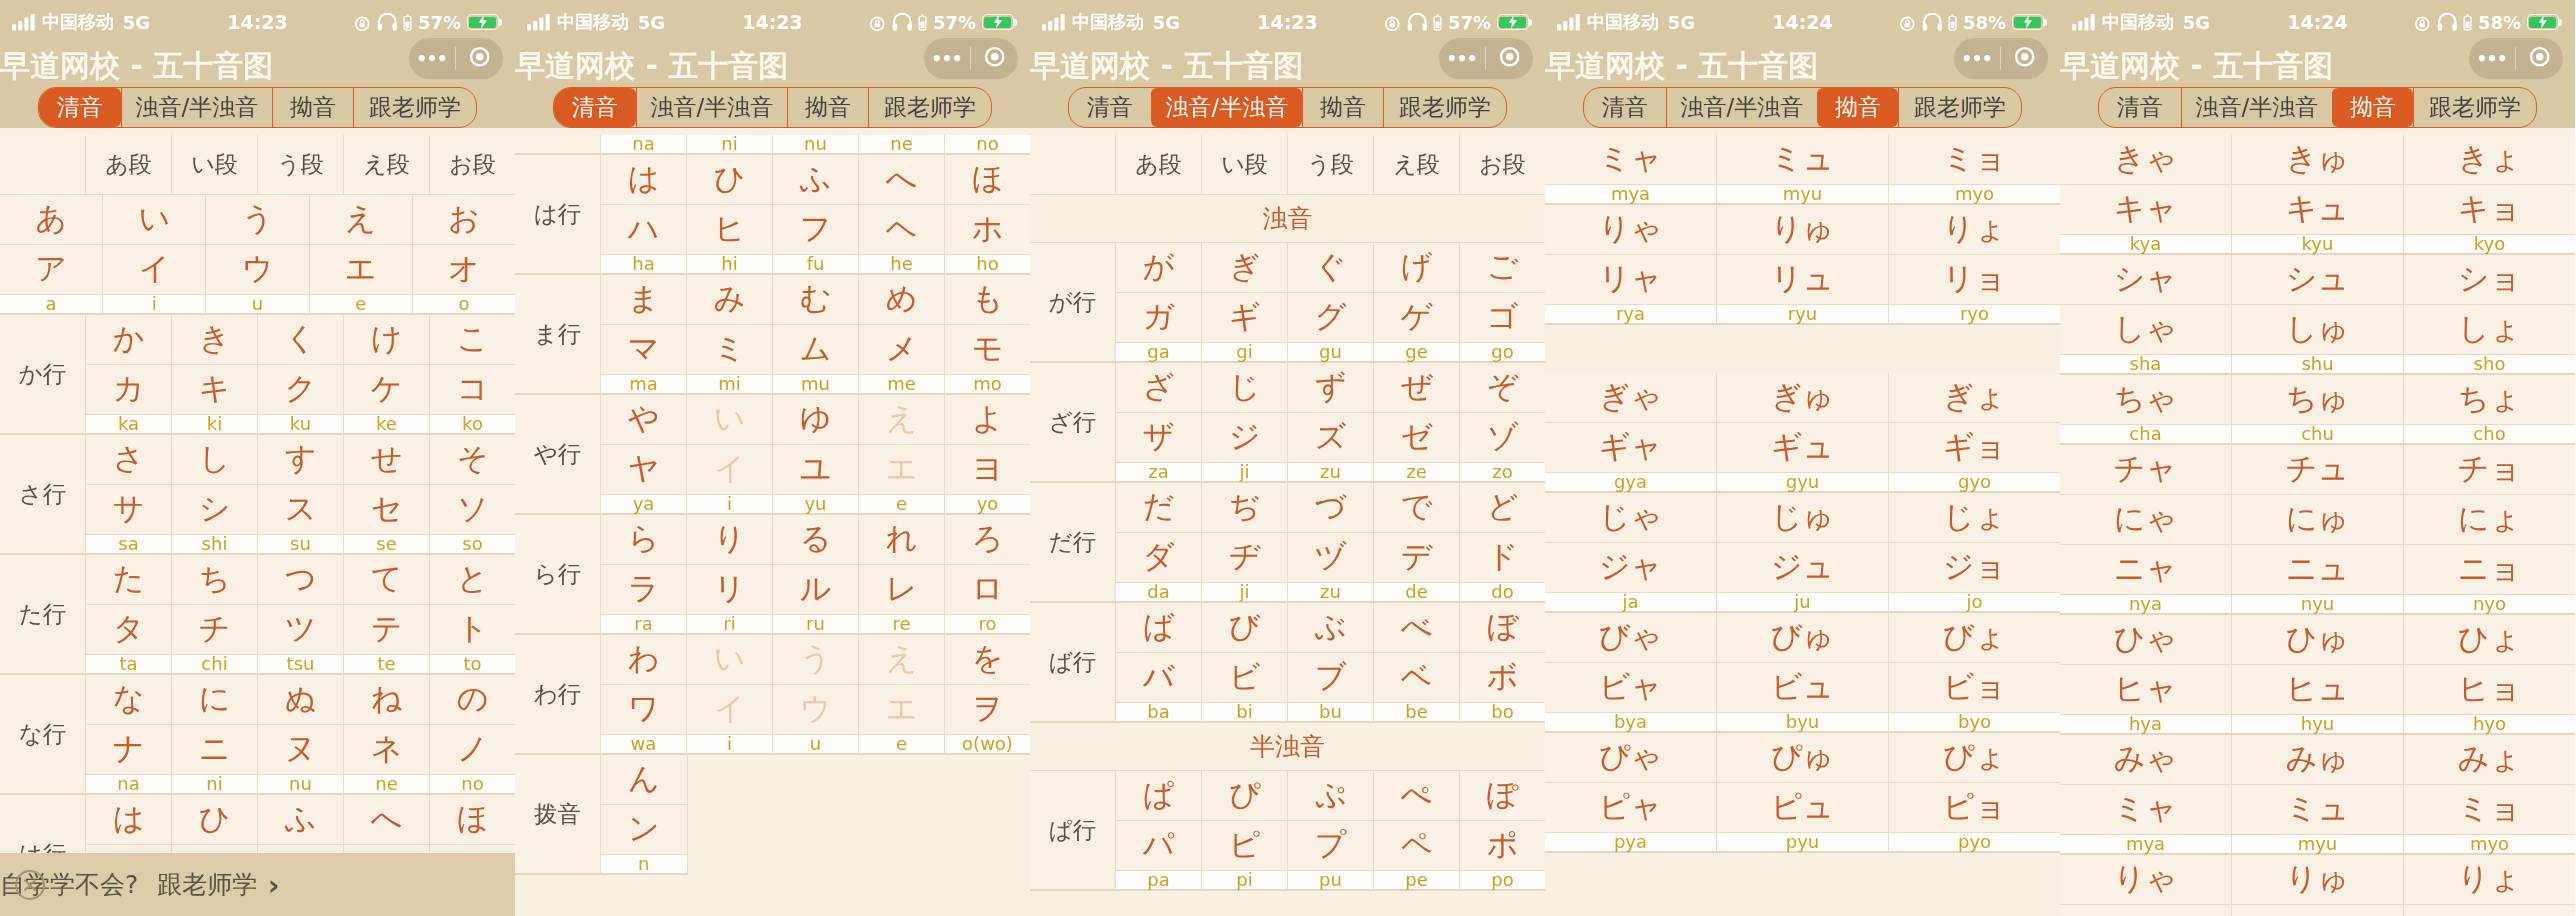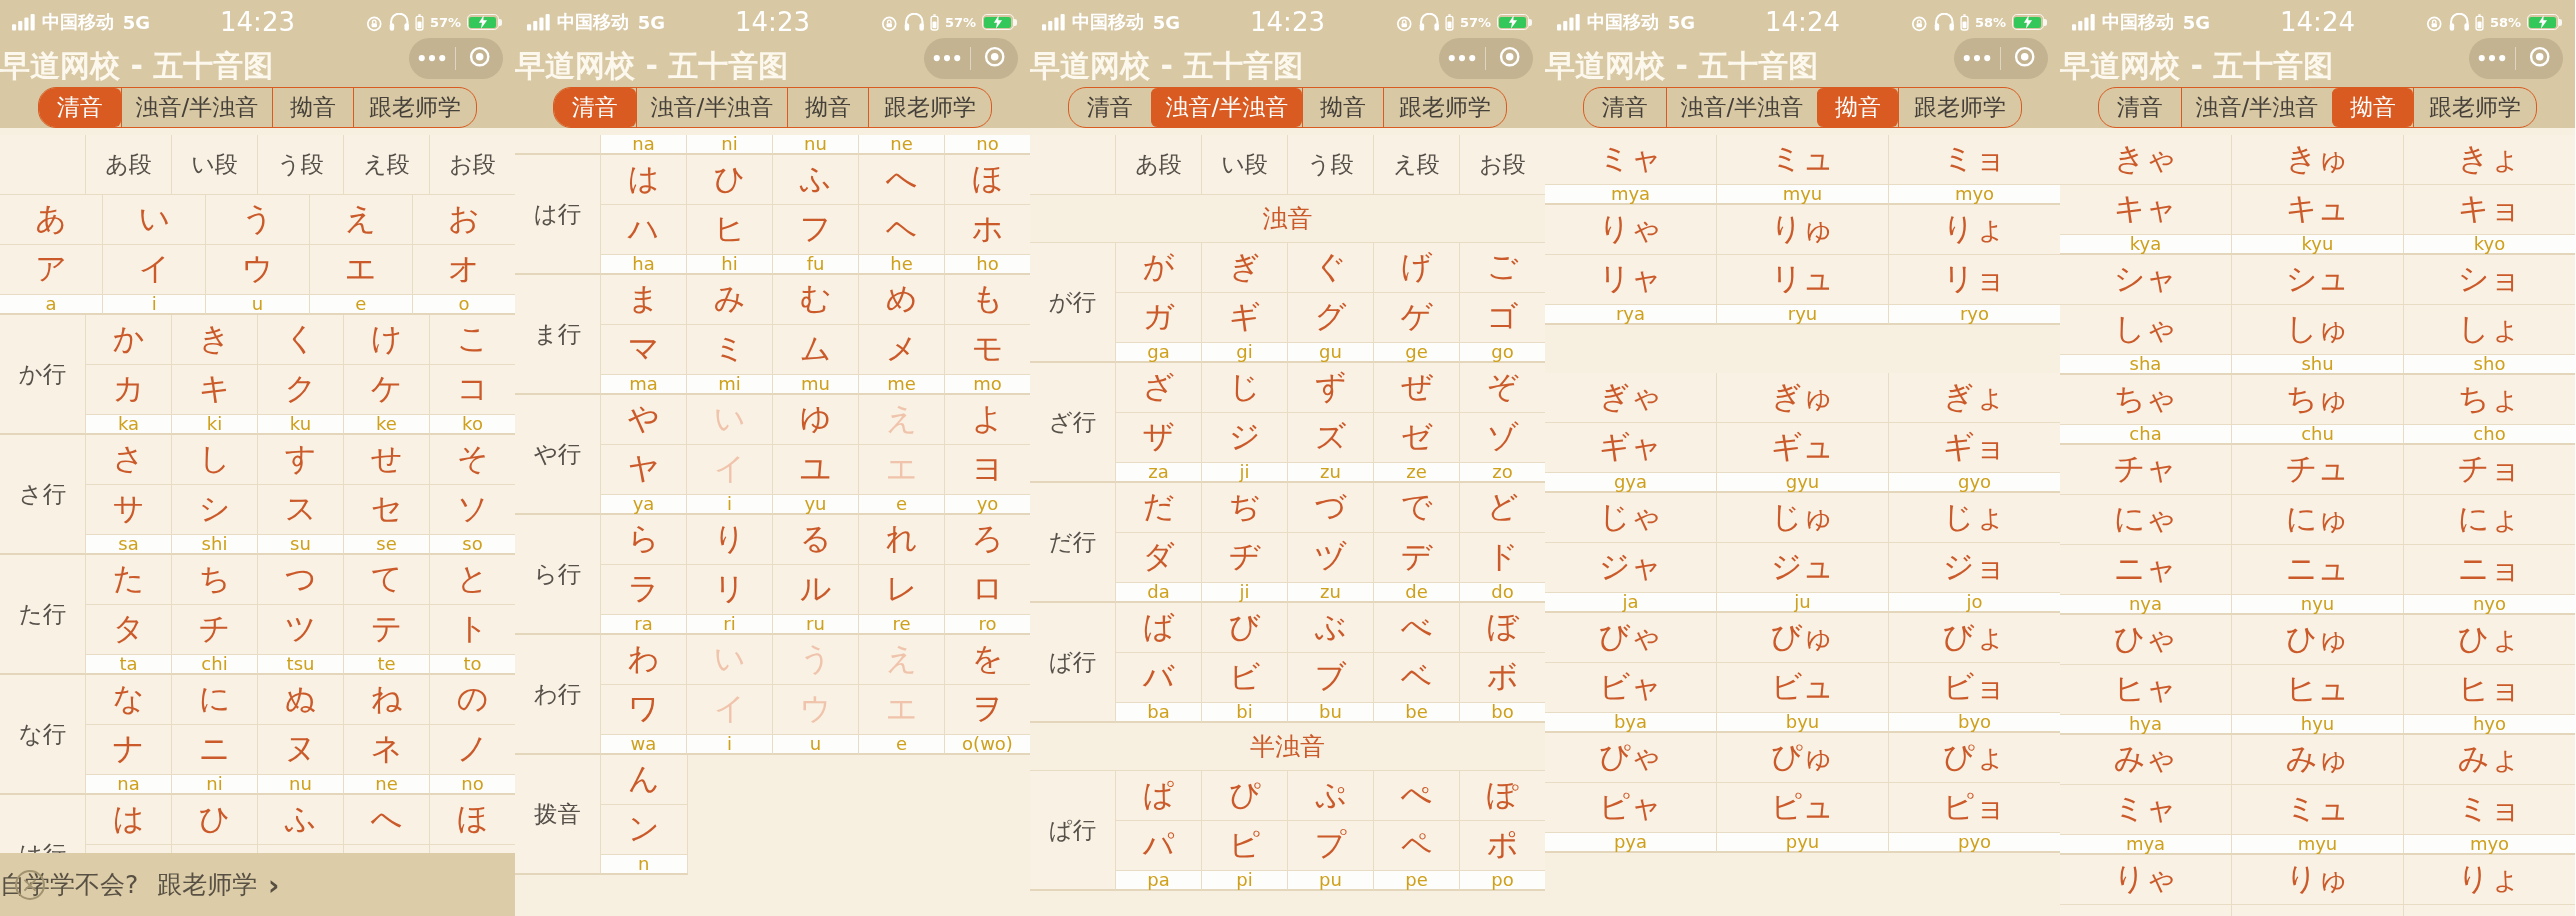--- a/index.html
+++ b/index.html
@@ -13,22 +13,22 @@
   body{margin:0;background:#fff;font-family:"DejaVu Sans",sans-serif}
   #screens{display:flex;width:2576px;height:916px}
   .phone{position:relative;width:515px;height:916px;overflow:hidden;background:var(--table-bg);flex:0 0 515px}
   .chrome{background:var(--chrome)}
   
   .statusbar{height:38px;padding:6.9px 12.4px 0;display:flex;align-items:center;color:#fff}
   .sb-side{flex:1;display:flex;align-items:center;gap:6.2px}
   .sb-right{justify-content:flex-end;gap:5.5px}
   .sb-carrier{font-size:18px;font-weight:bold}
   .sb-net{font-size:18px;font-weight:bold;margin-left:2.7px}
-  .sb-time{flex:0 0 auto;font-size:26px;font-weight:normal}
-  .sb-pct{font-size:13px;font-weight:bold}
+  .sb-time{flex:0 0 auto;font-size:19px;font-weight:bold}
+  .sb-pct{font-size:18px;font-weight:bold}
   .sb-icon{display:flex;align-items:center}
   .batt{position:relative;width:32px;height:16px;border:1.4px solid rgba(255,255,255,.85);border-radius:4.8px;padding:1.4px;margin-right:4.1px}
   .batt-fill{display:block;width:100%;height:100%;background:var(--battery-green);border-radius:2.1px}
   .batt .bolt{position:absolute;left:50%;top:50%;transform:translate(-50%,-50%)}
   .batt-nub{position:absolute;right:-4.8px;top:3.4px;width:3.4px;height:7.6px;background:rgba(255,255,255,.85);border-radius:0 2.1px 2.1px 0}
   
   .navbar{position:relative;height:49px}
   .nav-title{position:absolute;left:0;right:16px;top:8.2px;font-size:30px;font-weight:bold;color:var(--title-text)}
   .capsule{position:absolute;right:12.4px;top:0;width:94px;height:41px;background:var(--capsule-bg);border-radius:21px;display:flex;align-items:center;overflow:hidden}
   .cap-btn{flex:1;height:100%;display:flex;align-items:center;justify-content:center}

